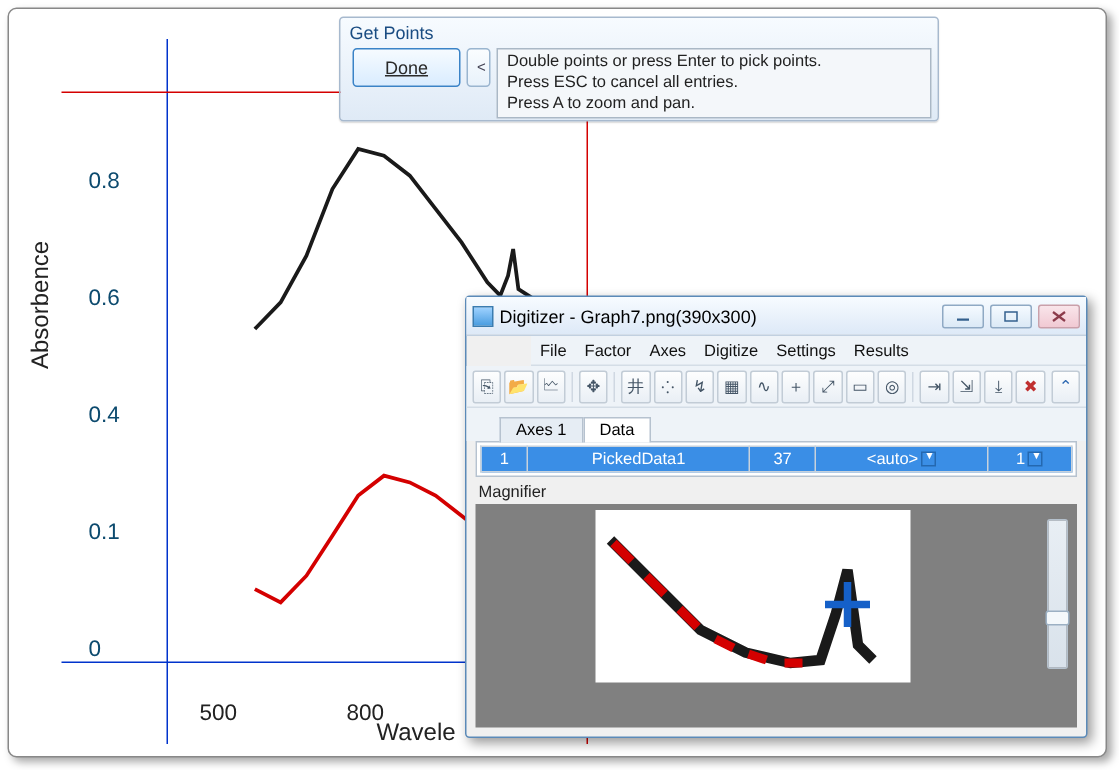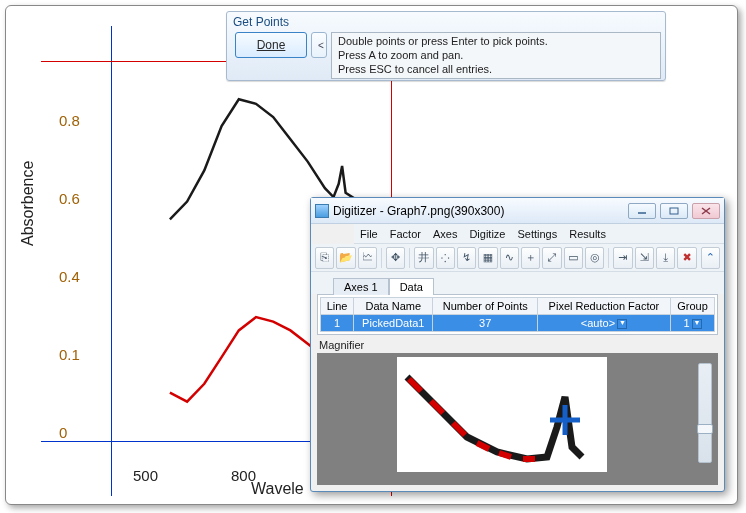--- a/index.html
+++ b/index.html
@@ -39,39 +39,39 @@
   .chart .xlabel {
     position: absolute;
     left: 210px; bottom: -2px;
     font-size: 16px;
     color: #222;
   }
   .chart .ticks-y span {
     position: absolute;
     left: 18px;
     font-size: 15px;
-    color: #a16207;
+    color: #0c4a6e;
   }
   .chart .ticks-x span {
     position: absolute;
     bottom: 12px;
     font-size: 15px;
     color: #222;
   }
   .chart .blue-h { position:absolute; left:0; width:100%; height:1px; background:#0033cc; }
   .chart .blue-v { position:absolute; top:0; height:100%; width:1px; background:#0033cc; }
   .chart .red-h { position:absolute; left:0; width:100%; height:1px; background:#d40000; }
   .chart .red-v { position:absolute; top:0; height:100%; width:1px; background:#d40000; }
   .chart svg.curves { position:absolute; left:60px; top:20px; }
 
   
   .getpoints {
     position: absolute;
     left: 220px; top: 5px;
-    width: 440px; height: 70px;
+    width: 400px; height: 70px;
     background: linear-gradient(#f7fbff, #dfeaf6);
     border: 1px solid #a7b9ce;
     border-radius: 3px;
     box-shadow: 0 1px 1px rgba(0,0,0,0.15);
   }
   .getpoints .title {
     padding: 3px 6px;
     color: #1a4c82;
     font-size: 12px;
   }
@@ -283,22 +283,22 @@
       </svg>
   </div>
 
   <div class="getpoints">
     <div class="title">Get Points</div>
     <div class="body">
       <button class="done-btn">Done</button>
       <button class="arrow-btn">&lt;</button>
       <div class="hint">
         <div>Double points or press Enter to pick points.</div>
+        <div>Press ESC to cancel all entries.</div>
         <div>Press A to zoom and pan.</div>
-        <div>Press ESC to cancel all entries.</div>
       </div>
     </div>
   </div>
 
   <div class="digitizer">
     <div class="titlebar">
       <div class="appicon"></div>
       <div class="title">Digitizer - Graph7.png(390x300)</div>
       <div class="win-btn">
           <svg width="10" height="8">
@@ -353,27 +353,20 @@
     </div>
 
     <div class="tabstrip">
       <div class="tab">Axes 1</div>
       <div class="tab active">Data</div>
     </div>
 
     <div class="gridwrap">
       <table class="grid">
         <tbody>
-            <tr>
-          <th>Line</th>
-          <th>Data Name</th>
-          <th>Number of Points</th>
-          <th>Pixel Reduction Factor</th>
-          <th>Group</th>
-        </tr>
         <tr class="sel">
           <td>1</td>
           <td>PickedData1</td>
           <td>37</td>
           <td><span>&lt;auto&gt;</span><span class="dd"></span></td>
           <td><span>1</span><span class="dd"></span></td>
         </tr>
       </tbody>
         </table>
     </div>

